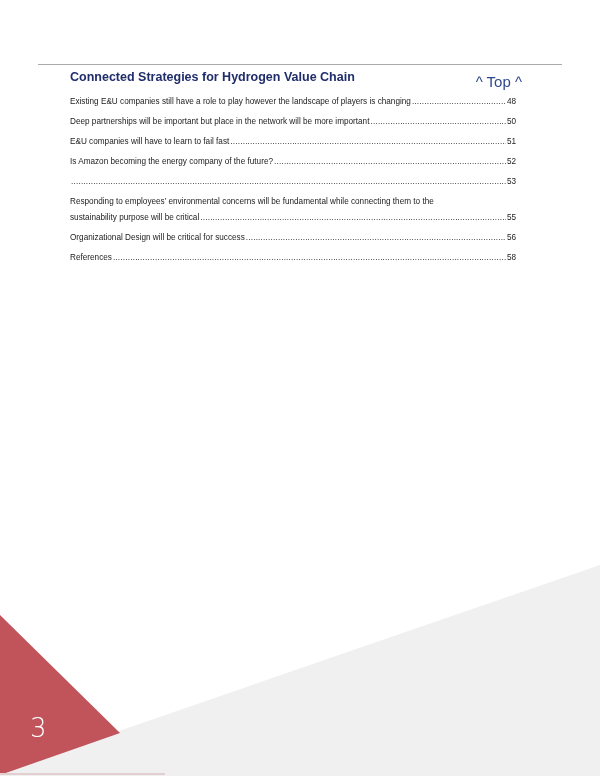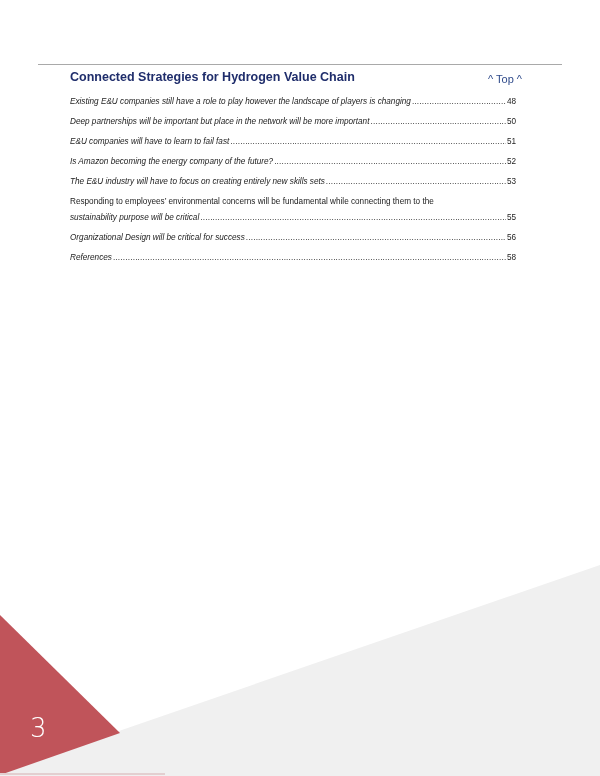--- a/index.html
+++ b/index.html
@@ -28,21 +28,21 @@
       top: 0;
       font-size: 12.5px;
       font-weight: bold;
       color: #1f2d6b;
       white-space: nowrap;
     }
     .header-top-link {
       position: absolute;
       right: 0;
       top: 3px;
-      font-size: 11px;
+      font-size: 15px;
       color: #2f4a8a;
       text-decoration: none;
       white-space: nowrap;
     }
     .header-rule {
       position: absolute;
       left: 38px;
       width: 524px;
       top: 64px;
       height: 1px;
@@ -57,21 +57,20 @@
       color: #222222;
     }
     .toc-entry {
       display: flex;
       align-items: flex-end;
       margin-bottom: 9.5px;
       line-height: 10.5px;
     }
     .toc-entry .toc-text {
       white-space: nowrap;
-      font-style: italic;
     }
     .toc-entry.multiline {
       flex-wrap: wrap;
       align-items: center;
     }
     .toc-entry .line1 {
       width: 100%;
       white-space: nowrap;
       margin-bottom: 5px;
     }
@@ -137,21 +136,20 @@
     <span class="toc-text">E&amp;U companies will have to learn to fail fast</span>
     <span class="leader"></span>
     <span class="page-num">51</span>
   </div>
   <div class="toc-entry">
     <span class="toc-text">Is Amazon becoming the energy company of the future?</span>
     <span class="leader"></span>
     <span class="page-num">52</span>
   </div>
   <div class="toc-entry">
-    <span class="toc-text">The E&amp;U industry will have to focus on creating entirely new skills sets</span>
     <span class="leader"></span>
     <span class="page-num">53</span>
   </div>
   <div class="toc-entry multiline">
     <span class="line1">Responding to employees’ environmental concerns will be fundamental while connecting them to the</span>
     <span class="toc-text">sustainability purpose will be critical</span>
     <span class="leader"></span>
     <span class="page-num">55</span>
   </div>
   <div class="toc-entry">

